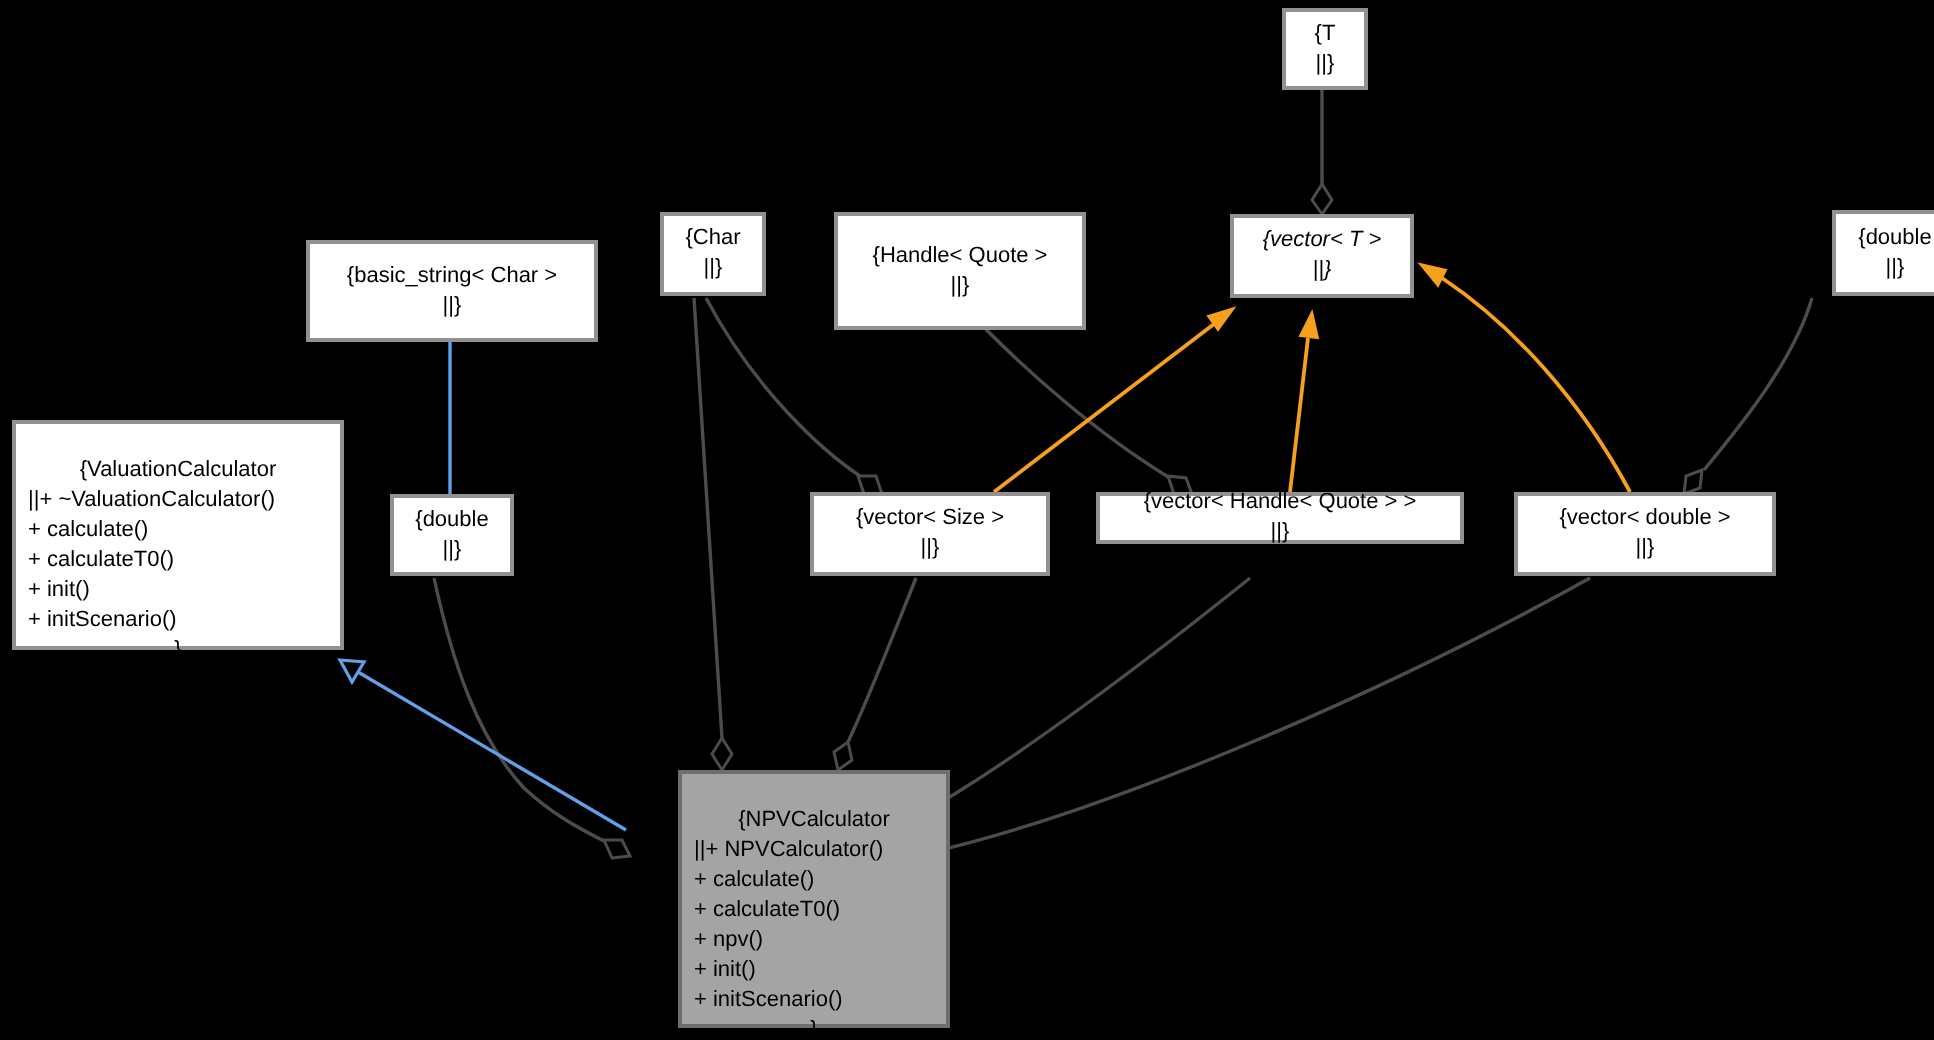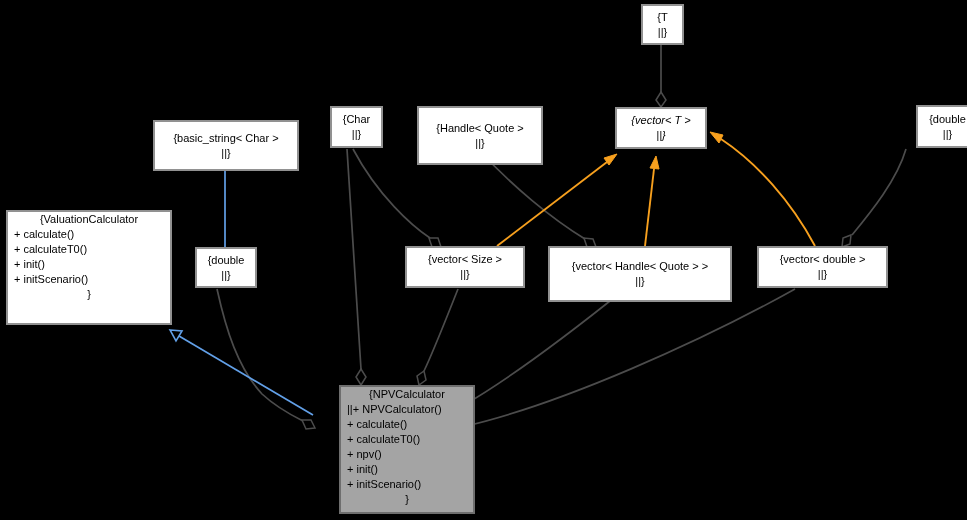--- a/index.html
+++ b/index.html
@@ -14,35 +14,35 @@
   .edge{stroke:var(--edge);stroke-width:1.7;fill:none;}
   .edge-blue{stroke:var(--blue);stroke-width:1.7;fill:none;}
   .edge-orange{stroke:var(--orange);stroke-width:1.9;fill:none;}
   .diamond{stroke:var(--edge);stroke-width:1.5;fill:var(--bg);}
   .tri{stroke:var(--blue);stroke-width:1.6;fill:var(--bg);}
   .oarrow{fill:var(--orange);stroke:var(--orange);stroke-width:1;}
   .node{position:absolute;box-sizing:border-box;background:var(--box-bg);
         border:2px solid var(--box-border);color:var(--text);z-index:1;
         font-size:11px;line-height:15px;white-space:nowrap;}
   .node.simple{display:flex;flex-direction:column;align-items:center;justify-content:center;text-align:center;}
-  .node.methods{padding:0 6px;text-align:left;}
+  .node.methods{padding:16px 6px;text-align:left;}
   .node.methods .ln{display:block;}
   .node.methods .ln.center{text-align:center;}
   .node.selected{background:var(--sel-bg);border-color:var(--sel-border);margin-left:24px;}
   
   .n-t{left:641px;top:4px;width:43px;height:41px;}
   .n-basicstring{left:153px;top:106px;width:146px;height:51px;margin-top:14px;}
   .n-size{left:330px;top:106px;width:53px;height:42px;}
   .n-handlequote{left:417px;top:106px;width:126px;height:59px;}
   .n-vectort{left:615px;top:107px;width:92px;height:42px;font-style:italic;}
   .n-double{left:885px;top:105px;width:63px;height:43px;margin-left:31px;}
   .n-valuationcalculator{left:6px;top:210px;width:166px;height:115px;}
   .n-string{left:195px;top:247px;width:62px;height:41px;}
   .n-vectorsize{left:405px;top:246px;width:120px;height:42px;}
-  .n-vectorhandlequote{left:548px;top:246px;width:184px;height:56px;}
+  .n-vectorhandlequote{left:548px;top:246px;width:184px;height:26px;}
   .n-vectordouble{left:757px;top:246px;width:131px;height:42px;}
   .n-npvcalculator{left:315px;top:385px;width:136px;height:129px;}
 </style>
 </head>
 <body>
 
 <div class="stage">
 
   <svg class="edges" width="967" height="520" viewBox="0 0 967 520">
 
@@ -104,20 +104,21 @@
     <span>||}</span>
   </div>
 
   <div class="node simple n-double">
     <span>{double</span>
     <span>||}</span>
   </div>
 
   <div class="node methods n-valuationcalculator">
     <span class="ln center">{ValuationCalculator</span>
+    <span class="ln">||+ ~ValuationCalculator()</span>
     <span class="ln">+ calculate()</span>
     <span class="ln">+ calculateT0()</span>
     <span class="ln">+ init()</span>
     <span class="ln">+ initScenario()</span>
     <span class="ln center">}</span>
   </div>
 
   <div class="node simple n-string">
     <span>{double</span>
     <span>||}</span>

